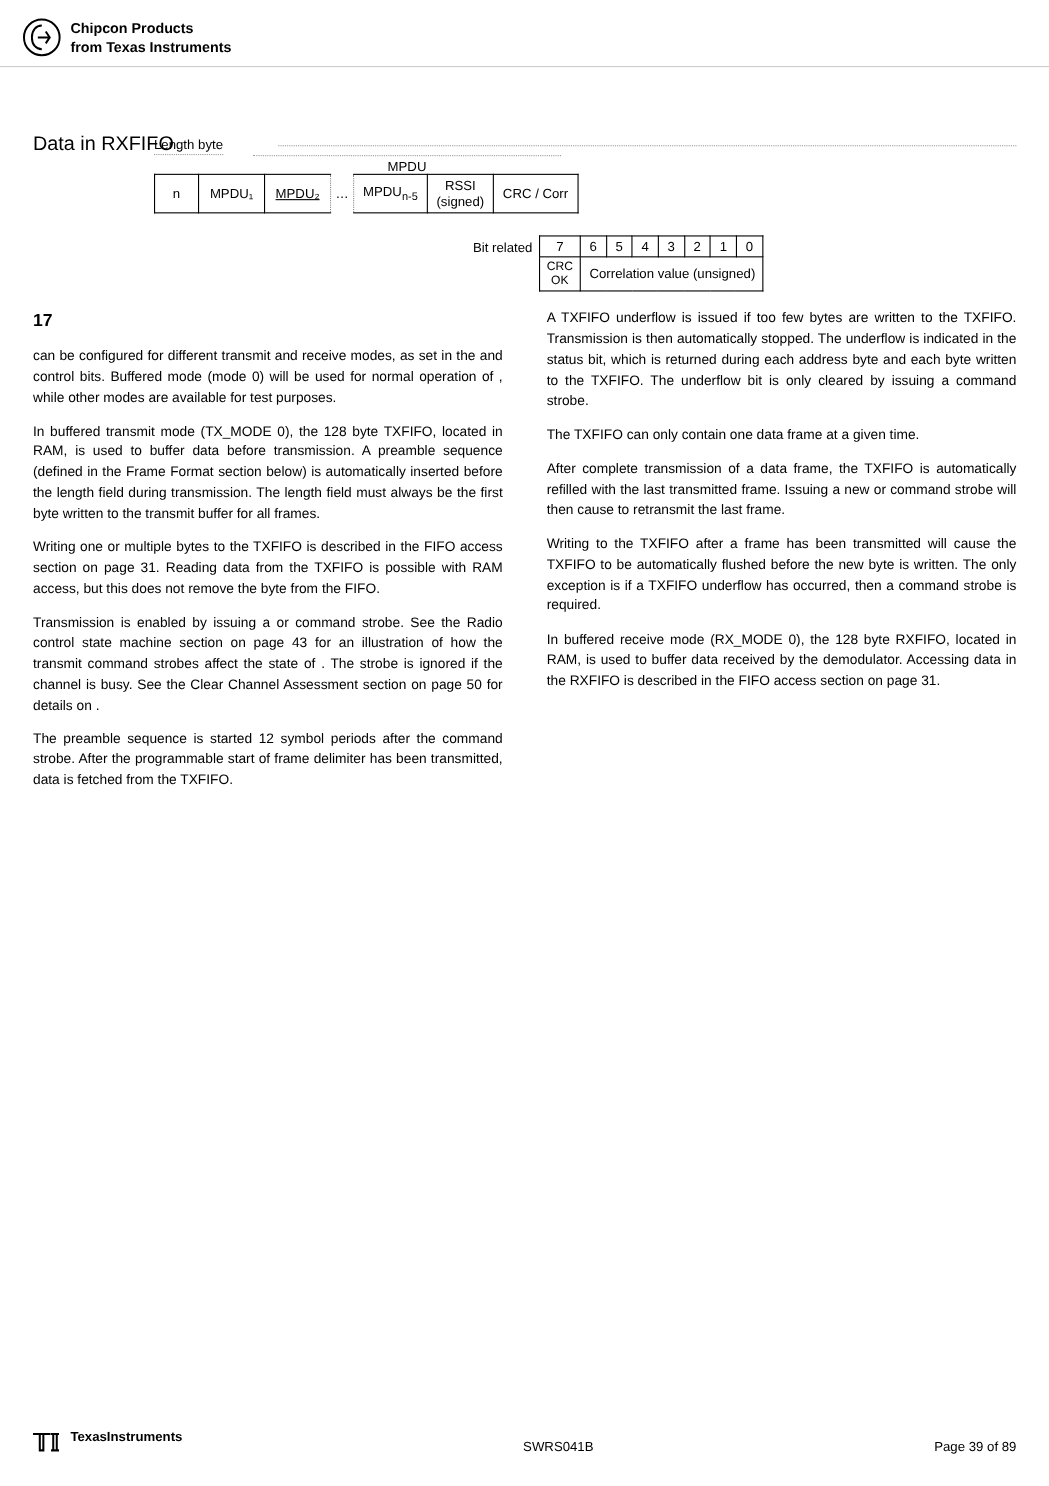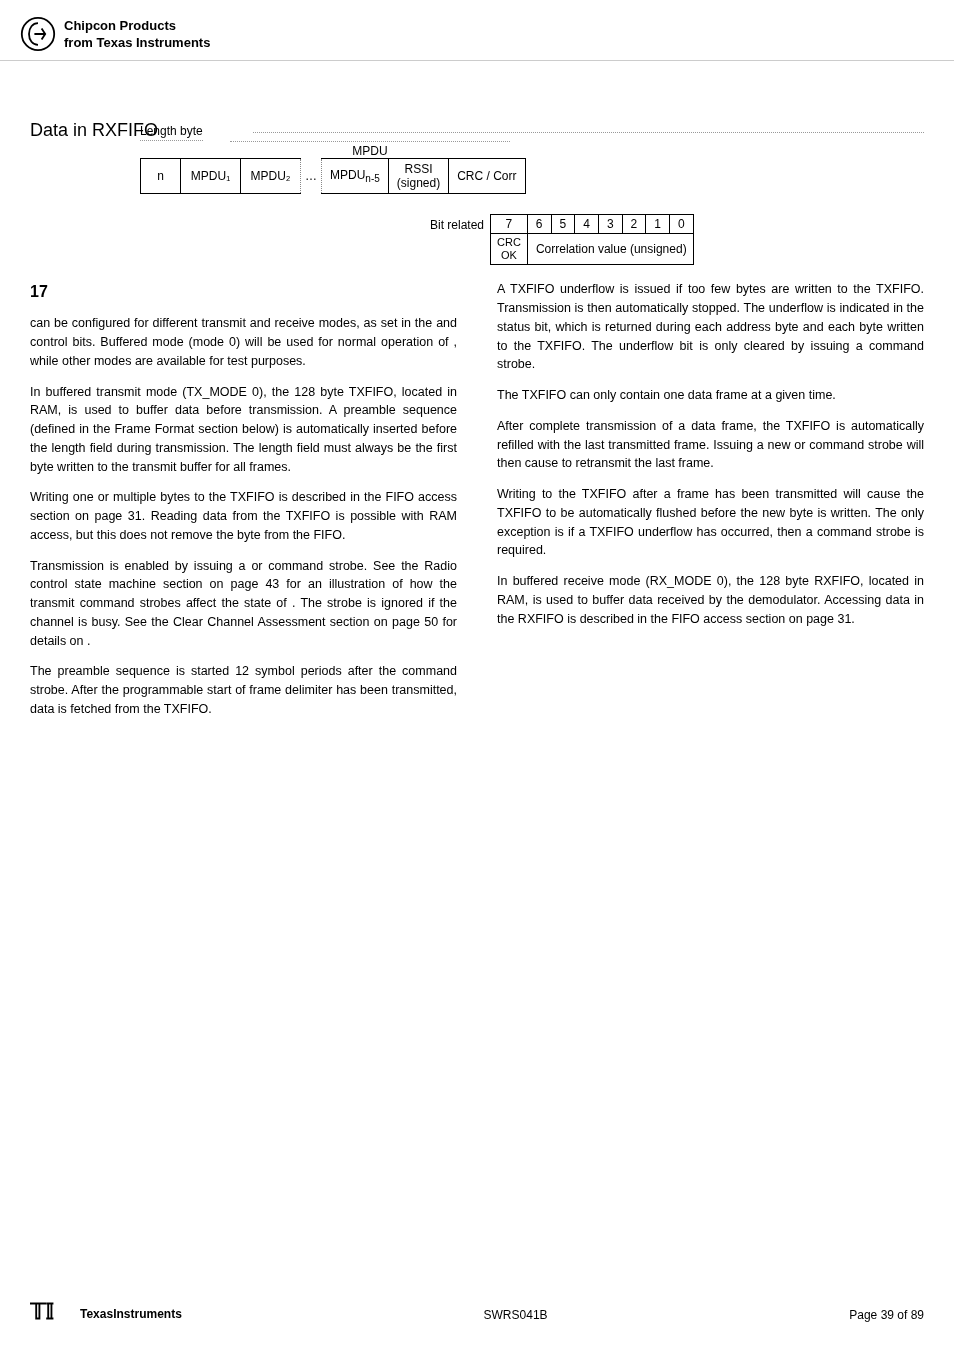--- a/index.html
+++ b/index.html
@@ -78,22 +78,22 @@
       left: 0;
       right: 0;
       display: flex;
       justify-content: space-between;
       align-items: center;
       padding: 0 30px;
       font-size: 12px;
     }
     .footer-logo {
       display: flex;
-      align-items: center;
-      gap: 18px;
+      align-items: flex-start;
+      gap: 2px;
       font-weight: bold;
       font-size: 13px;
     }
 
     .diagram-wrapper {
       position: relative;
       margin: 15px 30px 5px 30px;
     }
 
     .data-label {
@@ -150,21 +150,21 @@
   <div style="margin-left:200px; font-size:12px; text-align:center; border-top:1px dotted #999; width:280px; margin-bottom:0; padding-top:2px;">
     <span>MPDU</span>
   </div>
 
   <div style="position:relative; margin-top:0;">
     <table class="rxfifo-table">
       <tbody>
           <tr>
         <td style="min-width:40px;">n</td>
         <td style="min-width:60px;">MPDU₁</td>
-        <td style="min-width:60px;" class="dotted-r">MPDU₂</td>
+        <td style="min-width:60px;text-decoration:underline;" class="dotted-r">MPDU₂</td>
         <td style="border:none; padding:0 4px;">…</td>
         <td style="min-width:60px;" class="dotted-l">
           MPDU<sub>n-5</sub>
         </td>
         <td style="min-width:60px;text-align:center;">RSSI<br>(signed)</td>
         <td style="min-width:70px;">CRC / Corr</td>
       </tr>
     </tbody>
       </table>
   </div>

